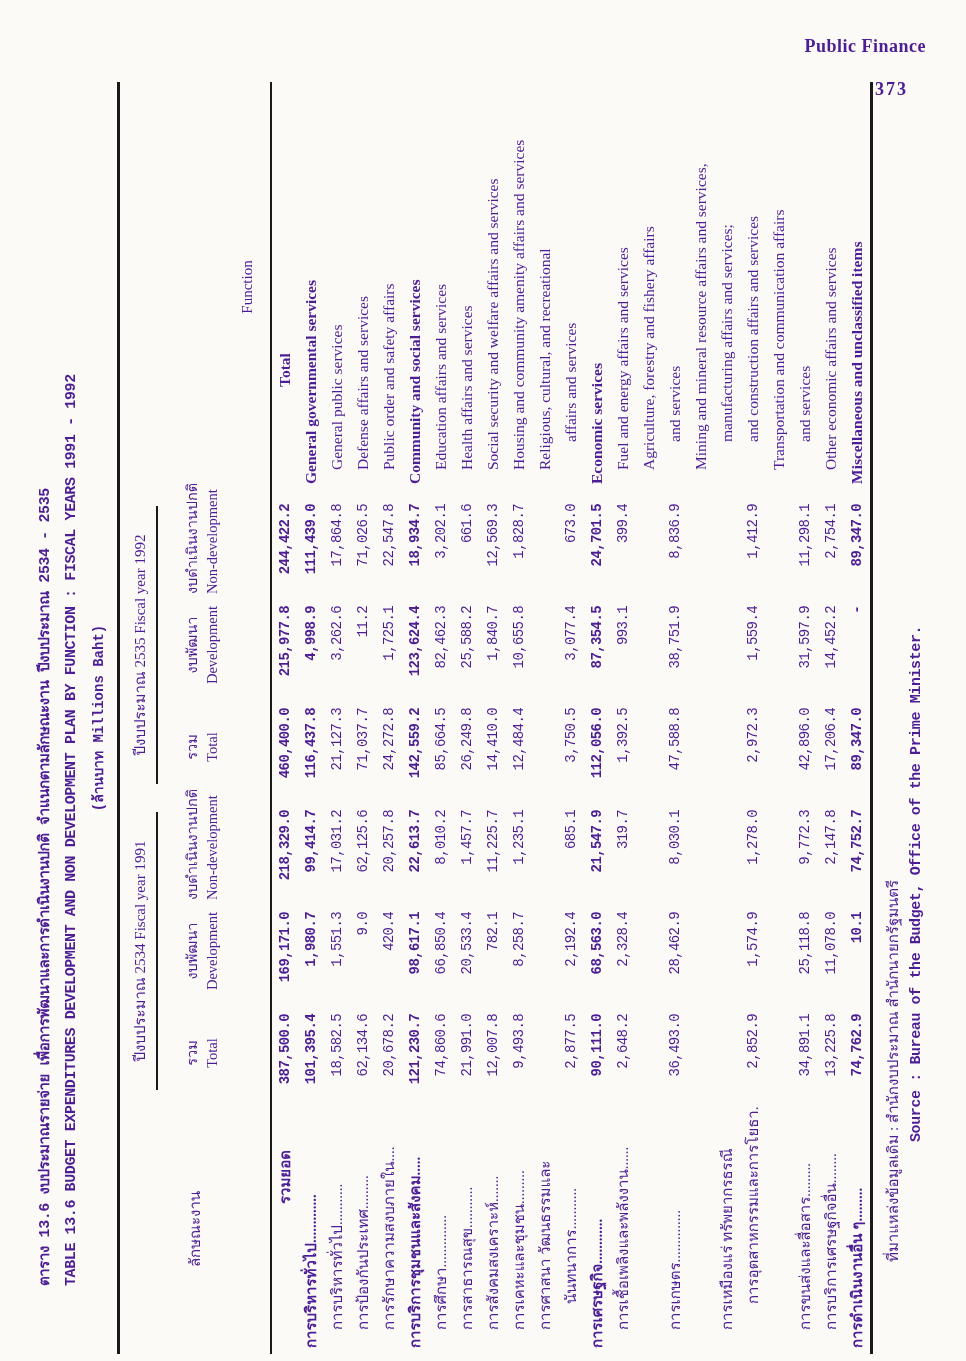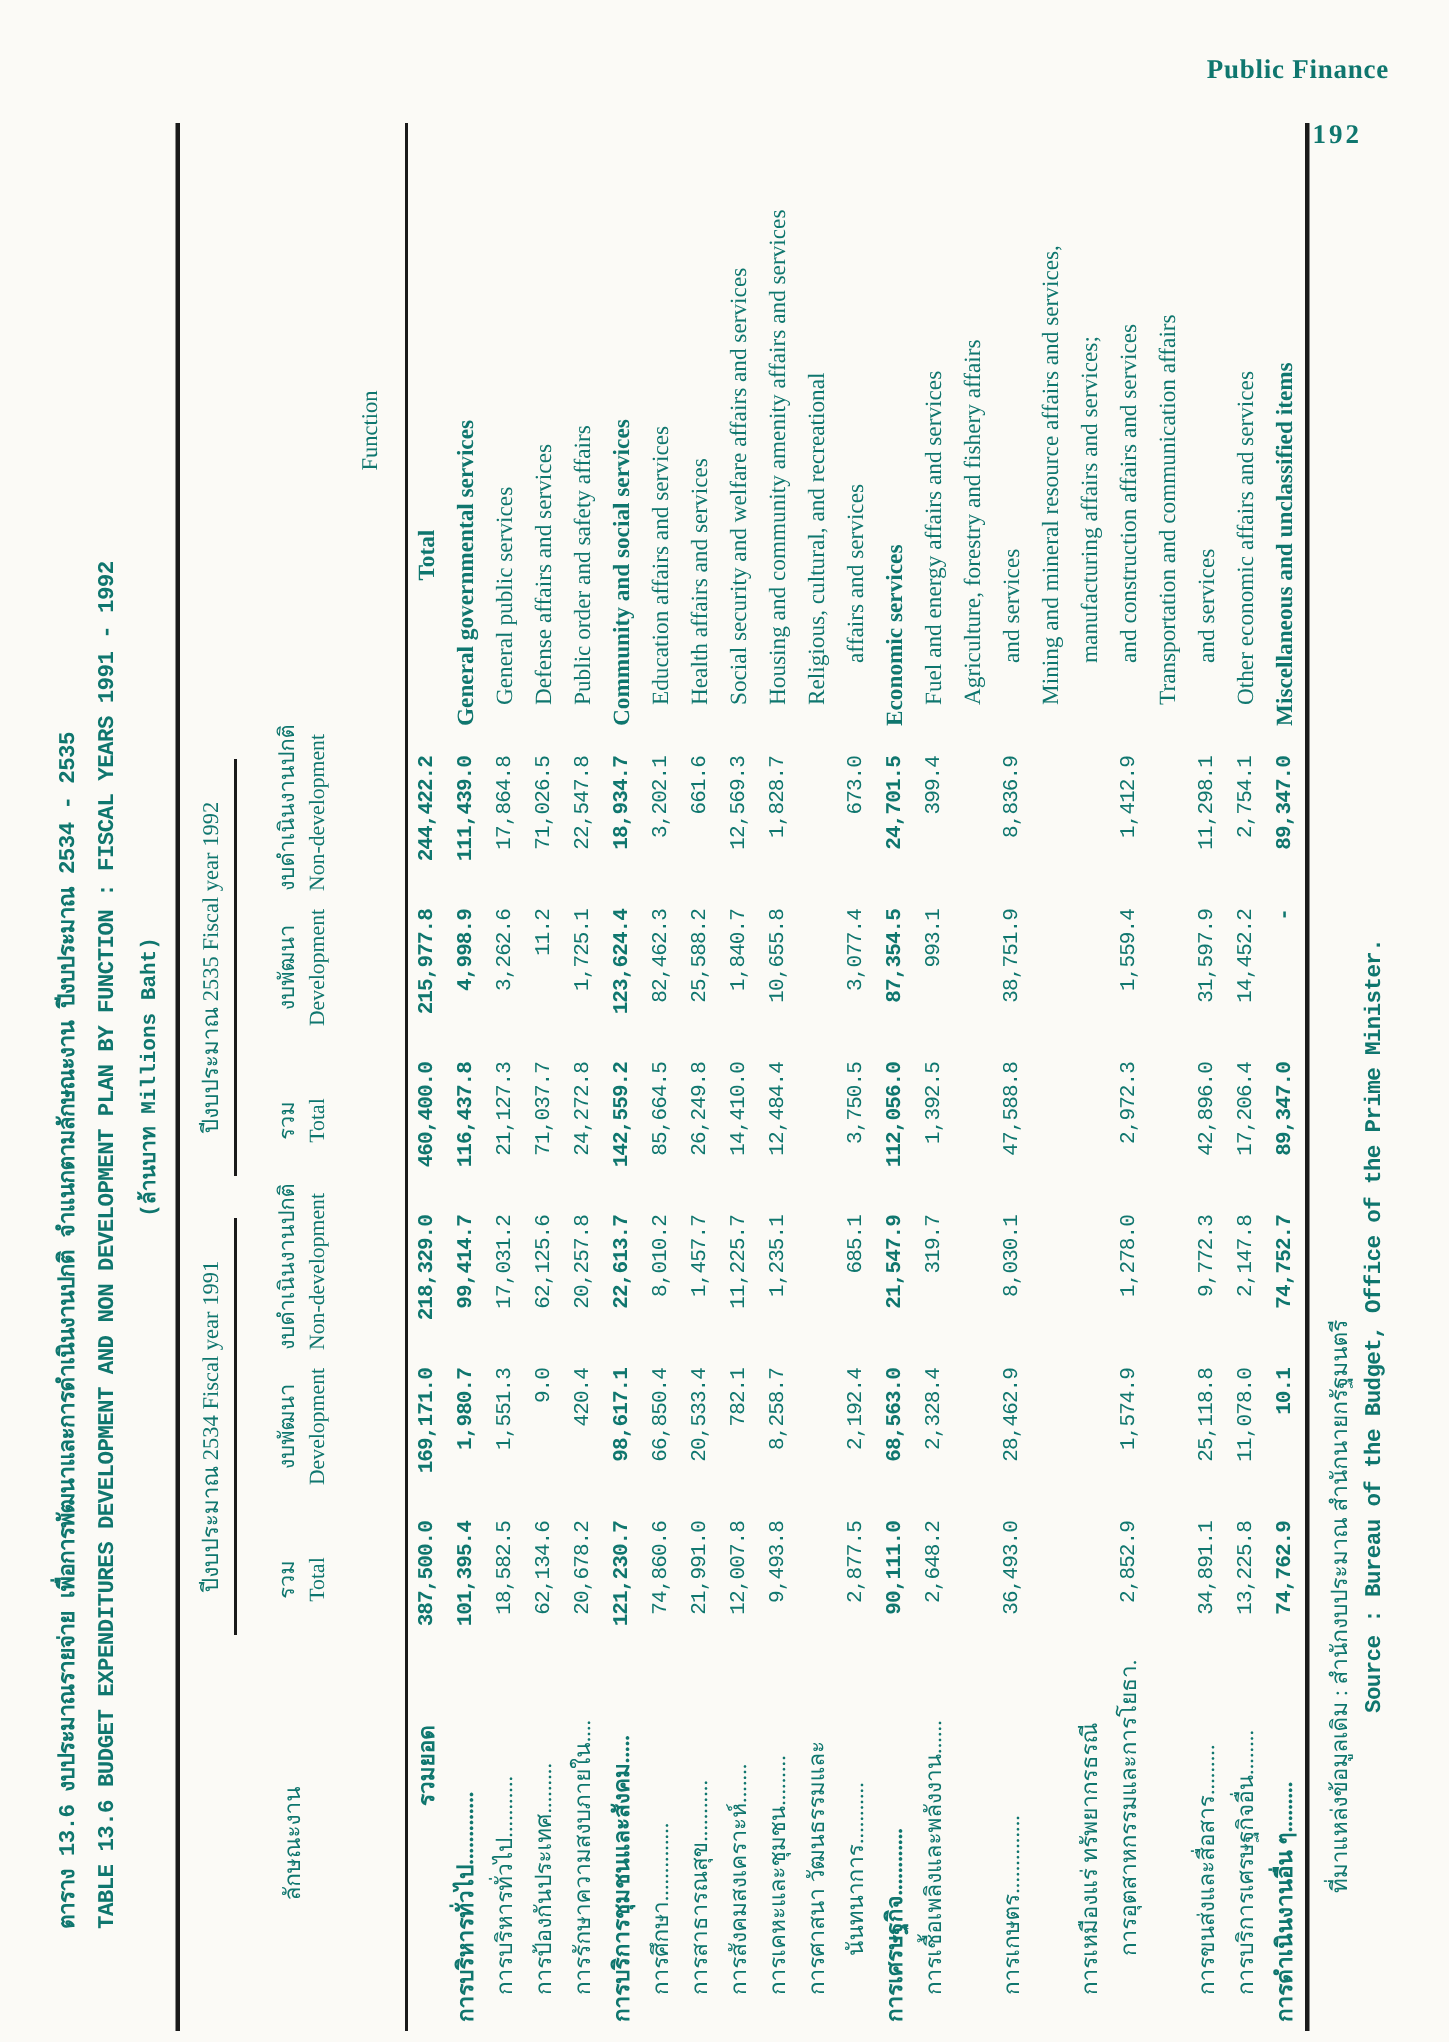--- a/index.html
+++ b/index.html
@@ -1,18 +1,18 @@
 <!DOCTYPE html>
 <html><head>
 <meta charset="utf-8">
 <style>
   html,body { margin:0; padding:0; background:#888; }
   .sheet {
     position:relative; width:966px; height:1361px;
-    background:#fbfaf6; color:#0f766e; overflow:hidden;
+    background:#fbfaf6; color:#4c1d95; overflow:hidden;
     font-family:"Liberation Serif", serif;
   }
   
   .pg-head { position:absolute; top:36px; right:40px; text-align:right; }
   .pg-title { font-weight:bold; font-size:18px; letter-spacing:.5px; }
   .pg-num   { font-weight:bold; font-size:18px; margin-top:22px; padding-right:18px; letter-spacing:2px; }
 
   
   .landscape {
     position:absolute; left:30px; top:1354px;
@@ -61,21 +61,21 @@
   .src-eng  { margin:3px 0 0 212px; font-size:15px; white-space:nowrap;
               font-family:"Liberation Mono", monospace; letter-spacing:-0.4px; font-weight:bold; }
 </style>
 </head>
 <body>
 
 <div class="sheet">
 
   <div class="pg-head">
     <div class="pg-title">Public Finance</div>
-    <div class="pg-num">192</div>
+    <div class="pg-num">373</div>
   </div>
 
   <div class="landscape">
 
     <div class="t1">ตาราง 13.6 งบประมาณรายจ่าย เพื่อการพัฒนาและการดำเนินงานปกติ จำแนกตามลักษณะงาน ปีงบประมาณ 2534 - 2535</div>
     <div class="t2">TABLE 13.6 BUDGET EXPENDITURES DEVELOPMENT AND NON DEVELOPMENT PLAN BY FUNCTION : FISCAL YEARS 1991 - 1992</div>
     <div class="t3">(ล้านบาท  Millions Baht)</div>
 
     <div class="tbl">
 

